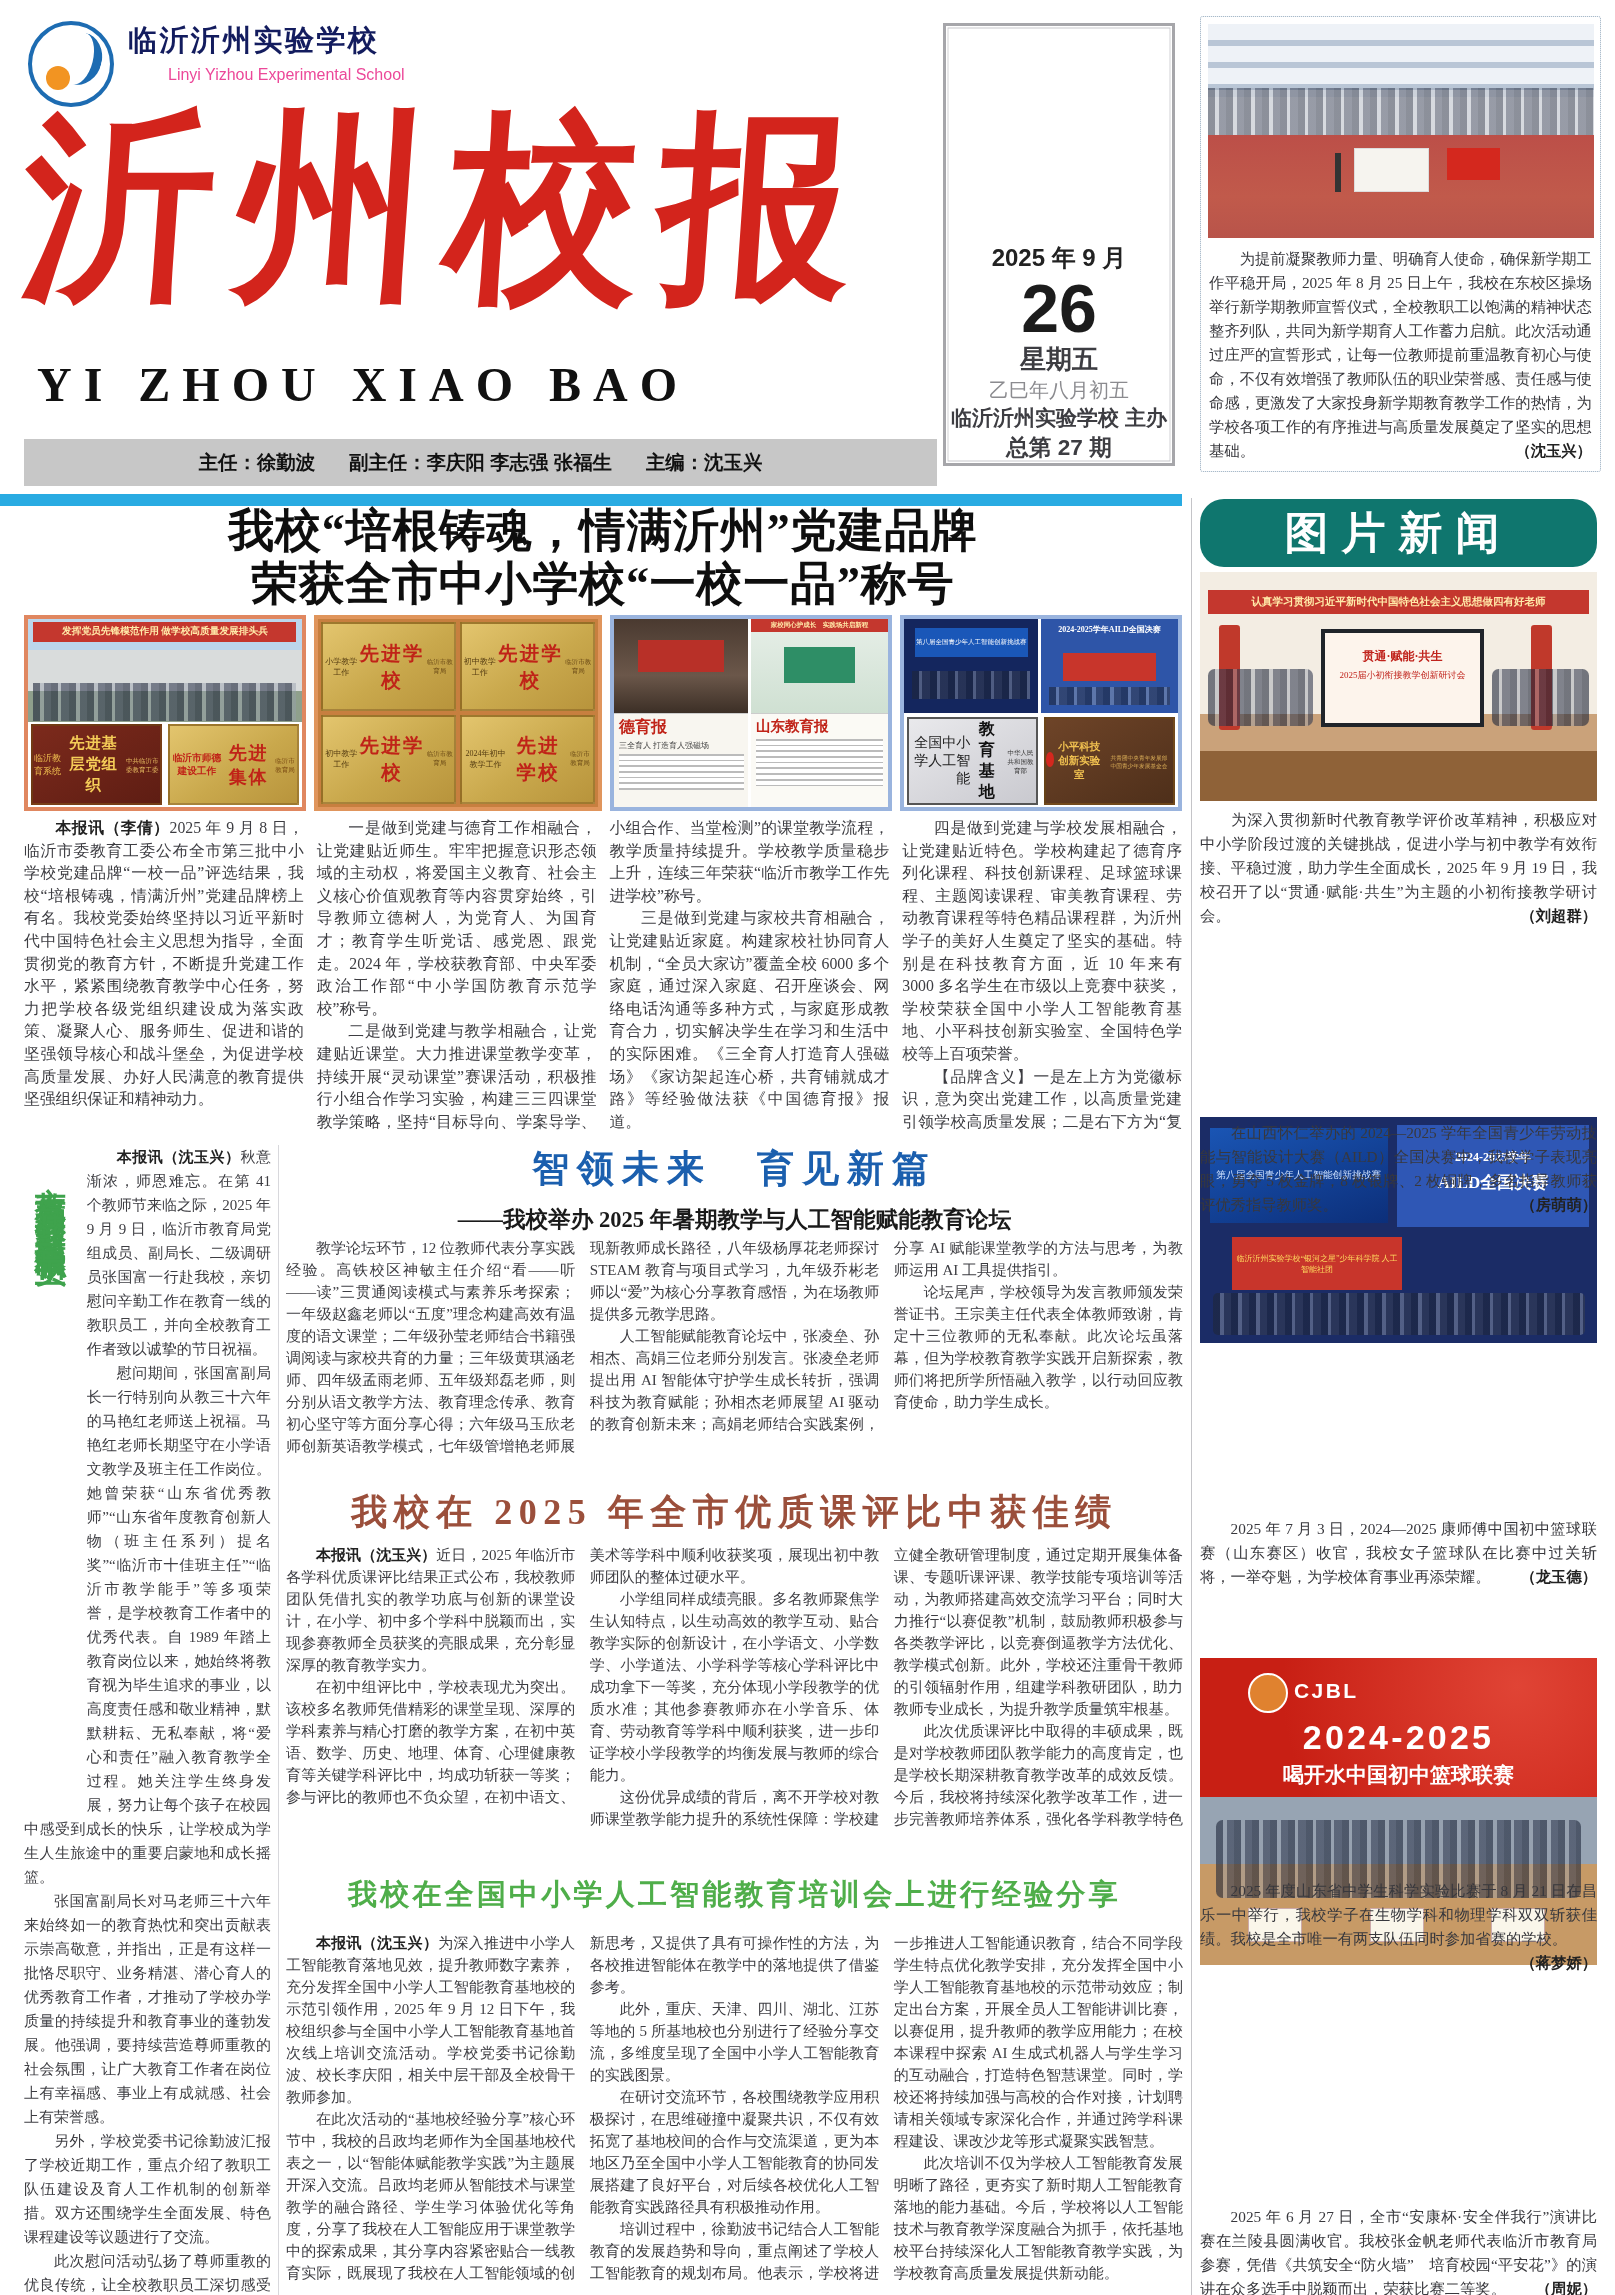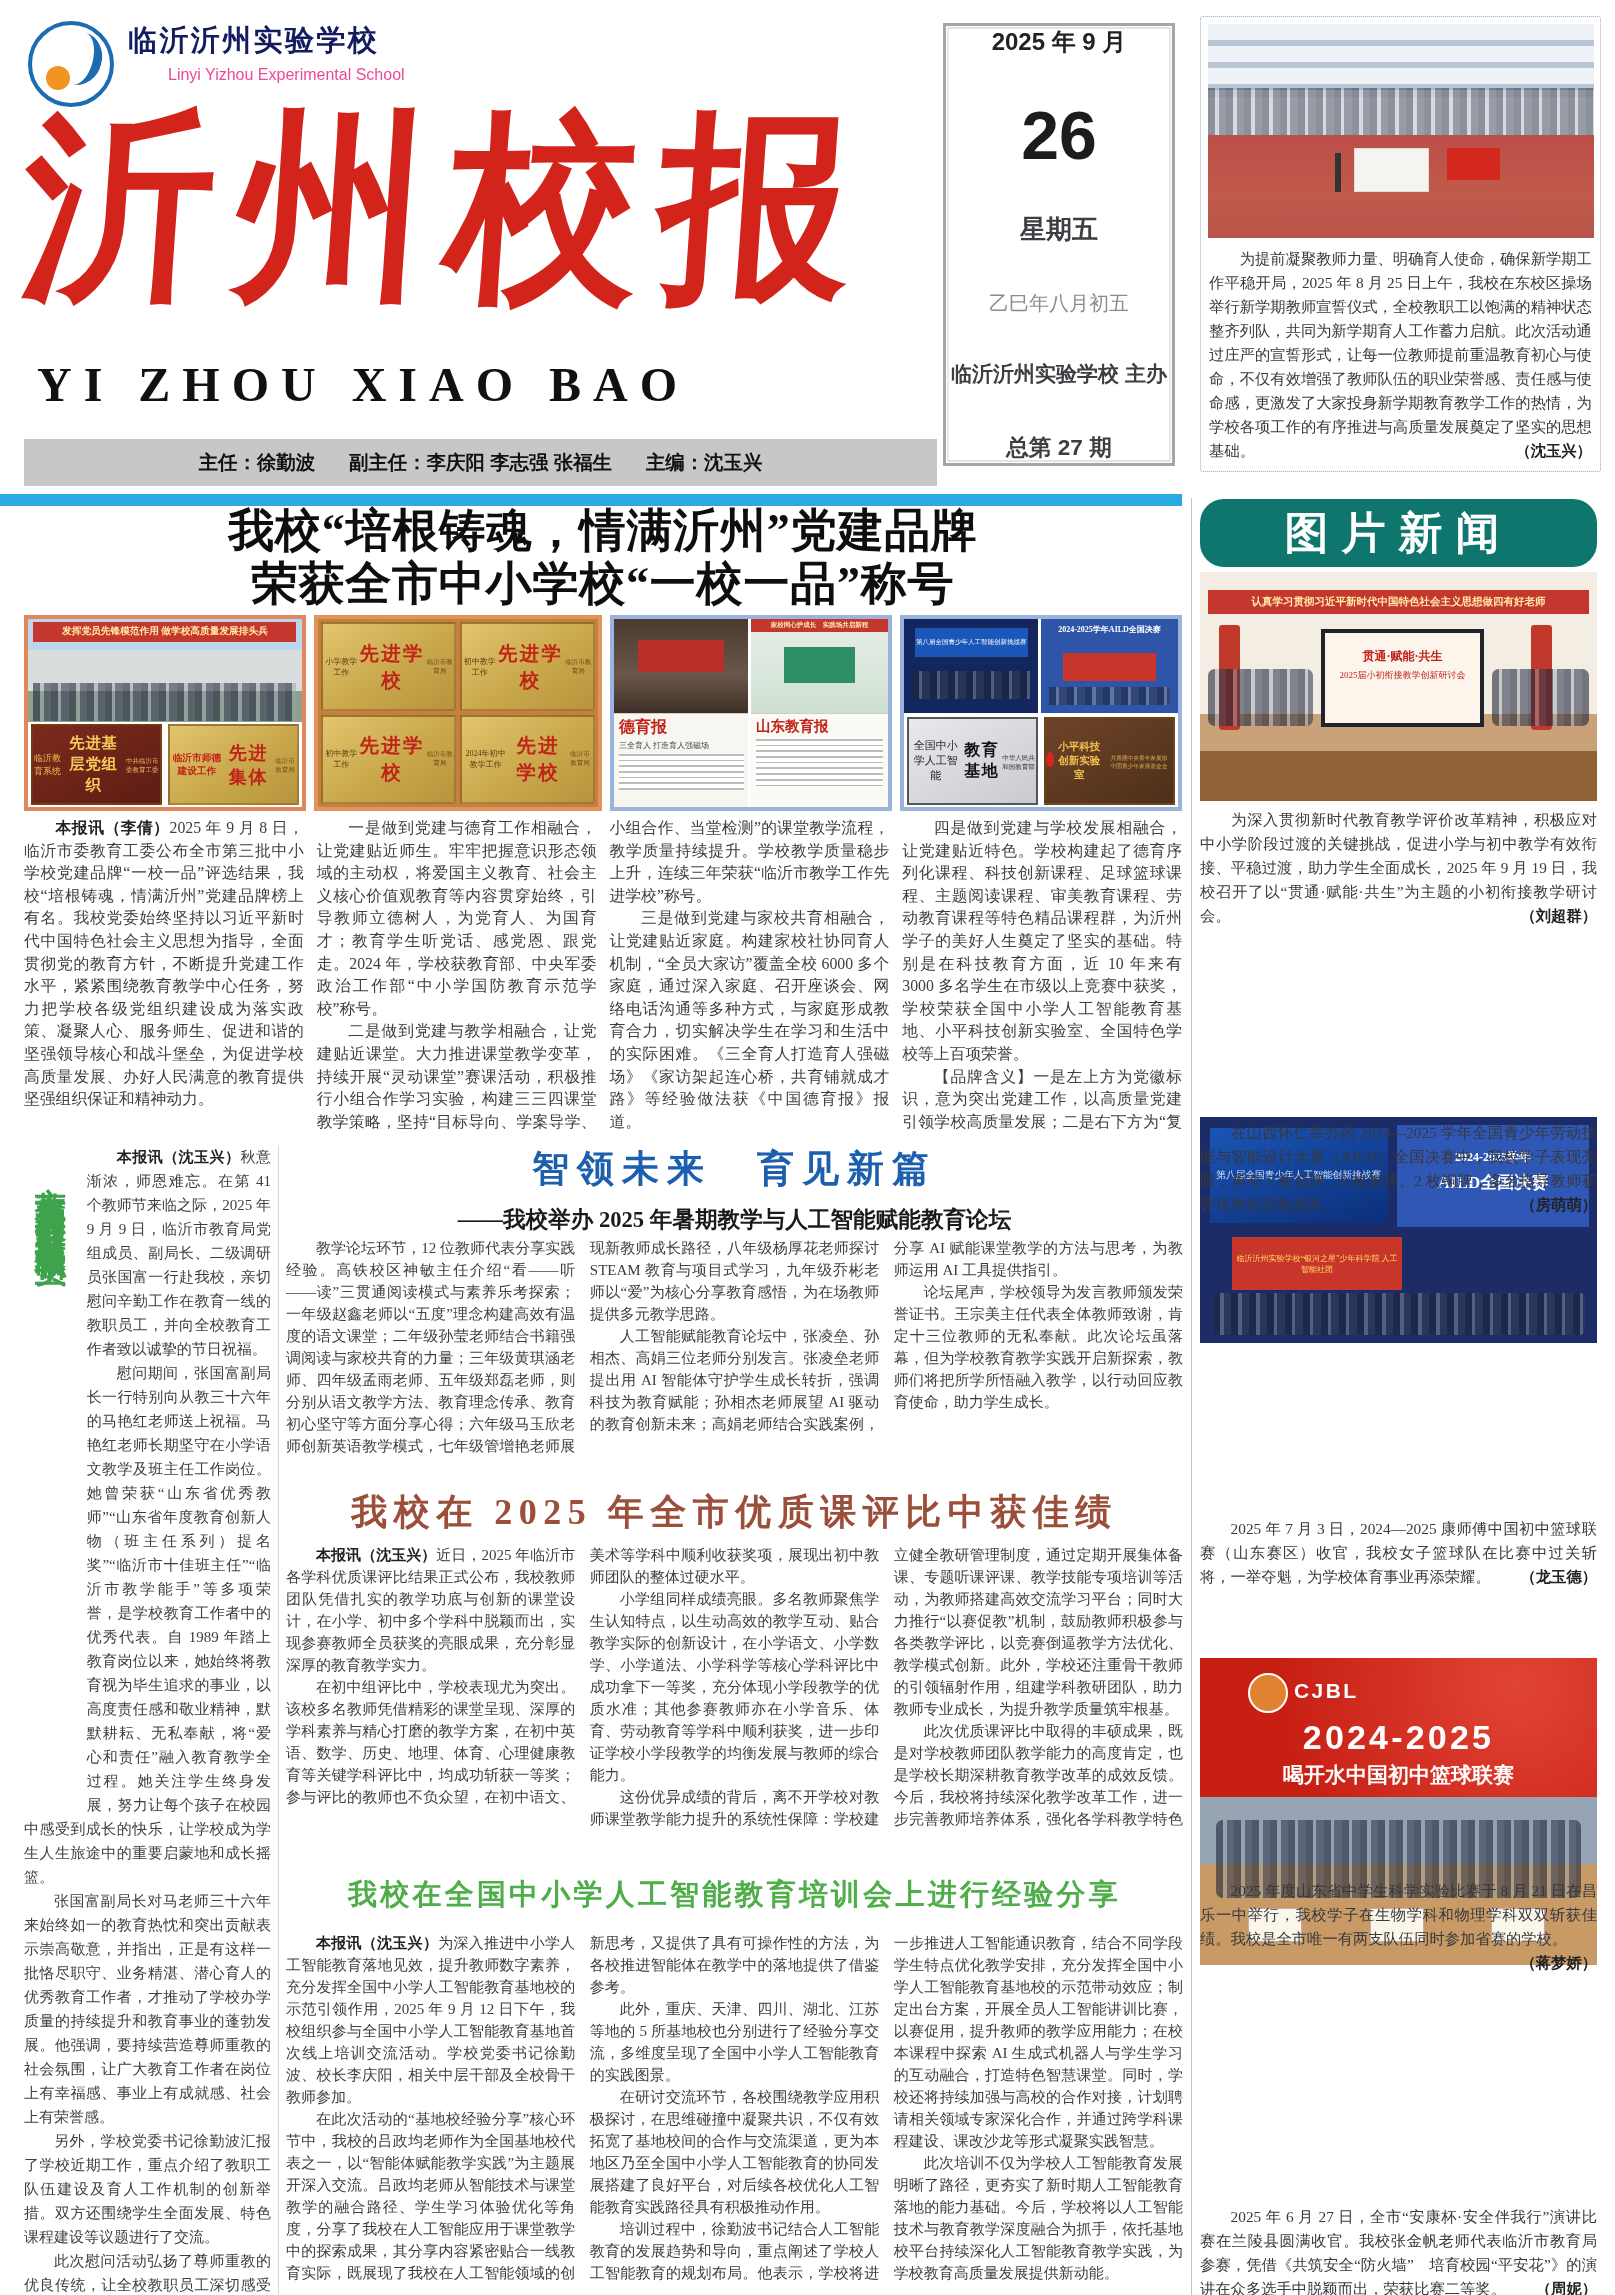--- a/index.html
+++ b/index.html
@@ -12,21 +12,21 @@
   p.art{margin:0;text-indent:2em;text-align:justify;}
   .rpt{font-weight:bold;color:#222;}
   .cols{column-fill:auto;overflow:hidden;}
   .byline{float:right;font-weight:bold;color:#222;}
   
   #logoCircle{width:78px;height:78px;border-radius:50%;border:4px solid #1d6cb2;background:#fff;position:relative;}
   #logoCircle .ball{position:absolute;left:14.5px;bottom:13px;width:24px;height:24px;border-radius:50%;background:#f29422;}
   #logoCircle .swoosh{position:absolute;right:8px;top:6.5px;width:37px;height:53px;border-right:9.7px solid #1d6cb2;border-radius:0 60% 60% 50%;transform:rotate(14deg);}
   #calligraphy{font-weight:900;color:#d3241c;transform:skewX(-4deg) scaleY(1.06);letter-spacing:21px;line-height:1;}
   #datebox{border:3.2px solid #a6a6aa;box-shadow:inset 0 0 0 1.6px #fff,inset 0 0 0 2.4px #c7c7cb;
-           display:flex;flex-direction:column;justify-content:space-between;align-items:center;background:#fff;}
+           display:flex;flex-direction:column;justify-content:flex-end;align-items:center;background:#fff;}
   #staffbar{background:#c7c7c7;display:flex;align-items:center;justify-content:center;gap:34px;
             font-weight:bold;font-size:19.4px;color:#111;}
   .cyan{background:#29abe2;}
   
   #oathbox{border:1.6px dotted #93a9bd;border-radius:3.2px;background:#fff;padding:6.5px;}
   .photo{position:relative;overflow:hidden;}
   .crowd{background:repeating-linear-gradient(90deg,rgba(30,38,58,.6) 0 7.3px,rgba(150,158,172,.45) 7.3px 10.5px,rgba(52,60,82,.6) 10.5px 18px);}
   .windows{background:repeating-linear-gradient(180deg,#eef2f7 0 16px,#b9c6d6 16px 22px);}
   .plaque{box-sizing:border-box;border:2.4px solid rgba(120,80,20,.55);display:flex;flex-direction:row;align-items:center;justify-content:center;text-align:center;}
   .gold{background:linear-gradient(145deg,#e3c56e,#c9a84c 55%,#b8943c);}
@@ -166,21 +166,21 @@
       <div class="abs" style="left:0;top:0;width:49%;height:50%;background:#14265e;">
         <div class="abs" style="left:8%;top:10%;width:84%;height:30%;background:#1a57b8;color:#fff;font-size:6.5px;display:flex;align-items:center;justify-content:center;text-align:center;">第八届全国青少年人工智能创新挑战赛</div>
         <div class="abs crowd" style="left:6%;top:55%;width:88%;height:30%;"></div>
       </div>
       <div class="abs" style="left:50%;top:0;width:50%;height:50%;background:#2e55a8;">
         <div style="color:#fff;font-size:8px;font-weight:bold;text-align:center;padding-top:4.8px;">2024-2025学年AILD全国决赛</div>
         <div class="abs flagred" style="left:16%;top:36%;width:68%;height:30%;font-size:6.5px;"></div>
         <div class="abs crowd" style="left:6%;top:72%;width:88%;height:20%;"></div>
       </div>
       <div class="abs plaque" style="left:1%;top:52%;width:48%;height:47%;background:linear-gradient(150deg,#e9e9ec,#c9c9cf);border-color:#555;">
-        <div style="font-size:11px;color:#222;">全国中小学人工智能</div>
+        <div style="font-size:14px;color:#222;text-align:right;">全国中小学人工智能</div>
         <div style="font-size:16px;font-weight:bold;color:#111;letter-spacing:1.6px;">教育基地</div>
         <div style="font-size:6.5px;color:#333;margin-top:3.2px;">中华人民共和国教育部</div>
       </div>
       <div class="abs plaque" style="left:51%;top:52%;width:48%;height:47%;background:linear-gradient(150deg,#6e4428,#4e2f1a);">
         <div style="width:14.5px;height:14.5px;border-radius:50%;background:#d4281e;margin-bottom:2.4px;"></div>
         <div style="color:#f0c050;font-size:10.5px;font-weight:bold;">小平科技创新实验室</div>
         <div style="color:#e0b35a;font-size:5.7px;margin-top:3.2px;padding:0 3.2px;text-align:center;">共青团中央青年发展部  中国青少年发展基金会</div>
       </div>
     </div>
   </div>

